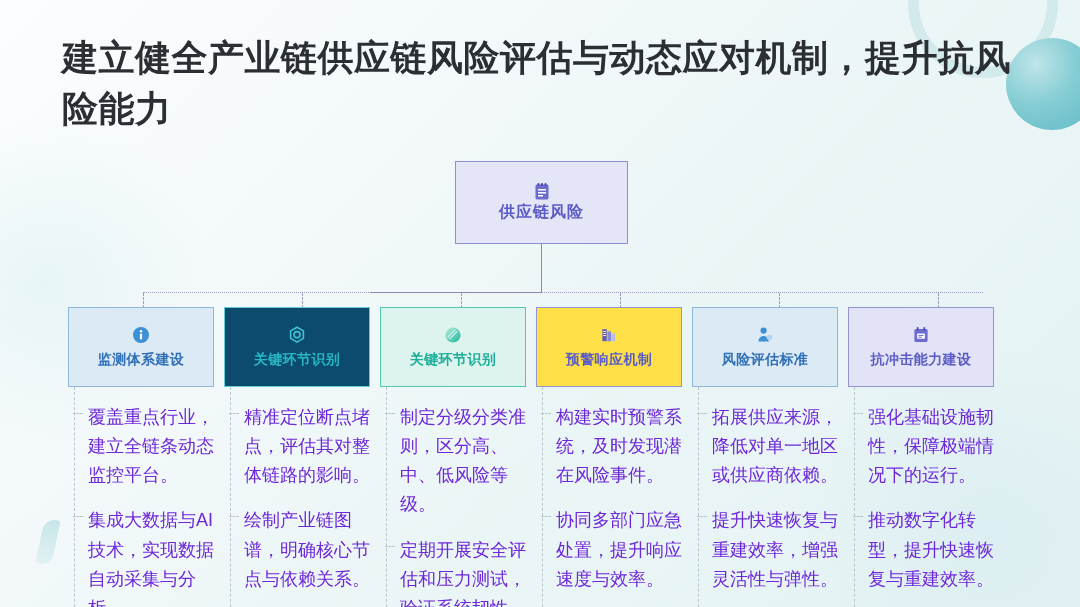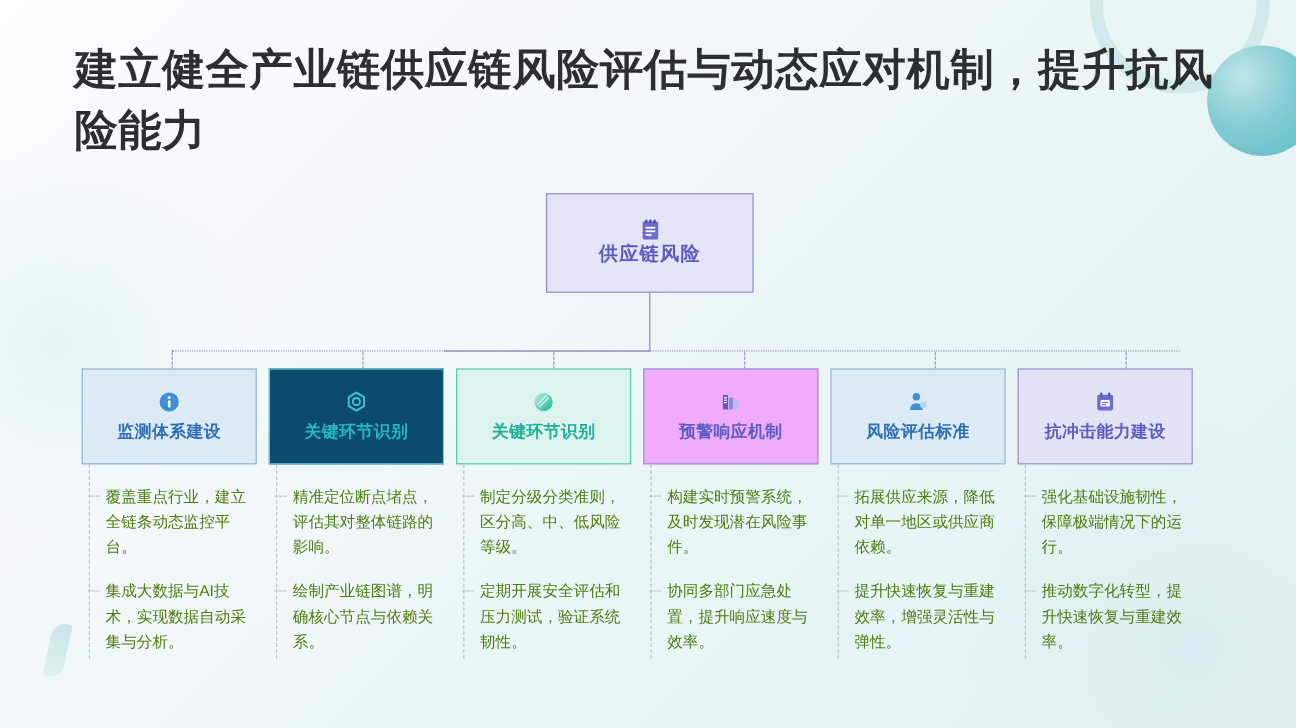--- a/index.html
+++ b/index.html
@@ -142,23 +142,23 @@
   }
   
   .bullets::before {
     content: "";
     position: absolute;
     left: 6px; top: 0; bottom: 12px;
     border-left: 1.4px dashed #b9c6cc;
   }
   .bullet {
     position: relative;
-    font-size: 13px;
+    font-size: 18px;
     line-height: 1.62;
-    color: #4d7c0f;
+    color: #6d28d9;
     margin-bottom: 16px;
   }
   .bullet::before {
     content: "";
     position: absolute;
     left: -15px; top: 10px;
     width: 10px; height: 0;
     border-top: 1.4px dashed #b9c6cc;
   }
 
@@ -252,21 +252,21 @@
       </span>
       <span class="card-label" style="color:#1fae9a">关键环节识别</span>
     </div>
     <div class="bullets">
       <p class="bullet">制定分级分类准则，区分高、中、低风险等级。</p>
       <p class="bullet">定期开展安全评估和压力测试，验证系统韧性。</p>
     </div>
   </div>
 
   <div class="column">
-    <div class="card" style="border-color:#9494cf;background:#f0abfc">
+    <div class="card" style="border-color:#9494cf;background:#fde047">
       <span class="icon">
         <svg viewBox="0 0 20 20" width="20" height="20" aria-hidden="true">
           <rect x="3.4" y="4.2" width="4.3" height="12" fill="#5b5bc4"></rect>
           <rect x="8.4" y="6.4" width="3.6" height="9.8" fill="#8989da"></rect>
           <rect x="12.7" y="8.6" width="3.4" height="7.6" fill="#bcbcea"></rect>
           <rect x="4.3" y="6" width="2.5" height="1" fill="#ffffff"></rect>
           <rect x="4.3" y="8" width="2.5" height="1" fill="#ffffff"></rect>
           <rect x="4.3" y="10" width="2.5" height="1" fill="#ffffff"></rect>
         </svg>
       </span>

